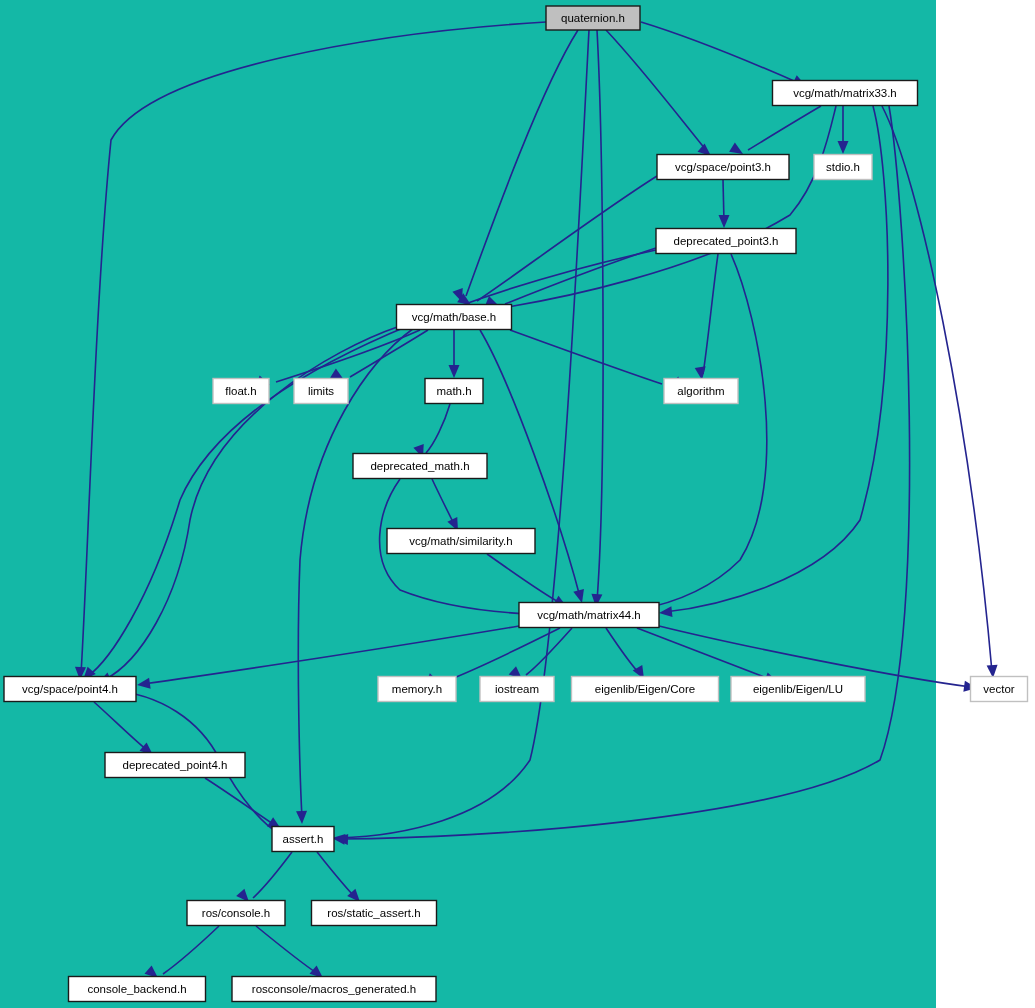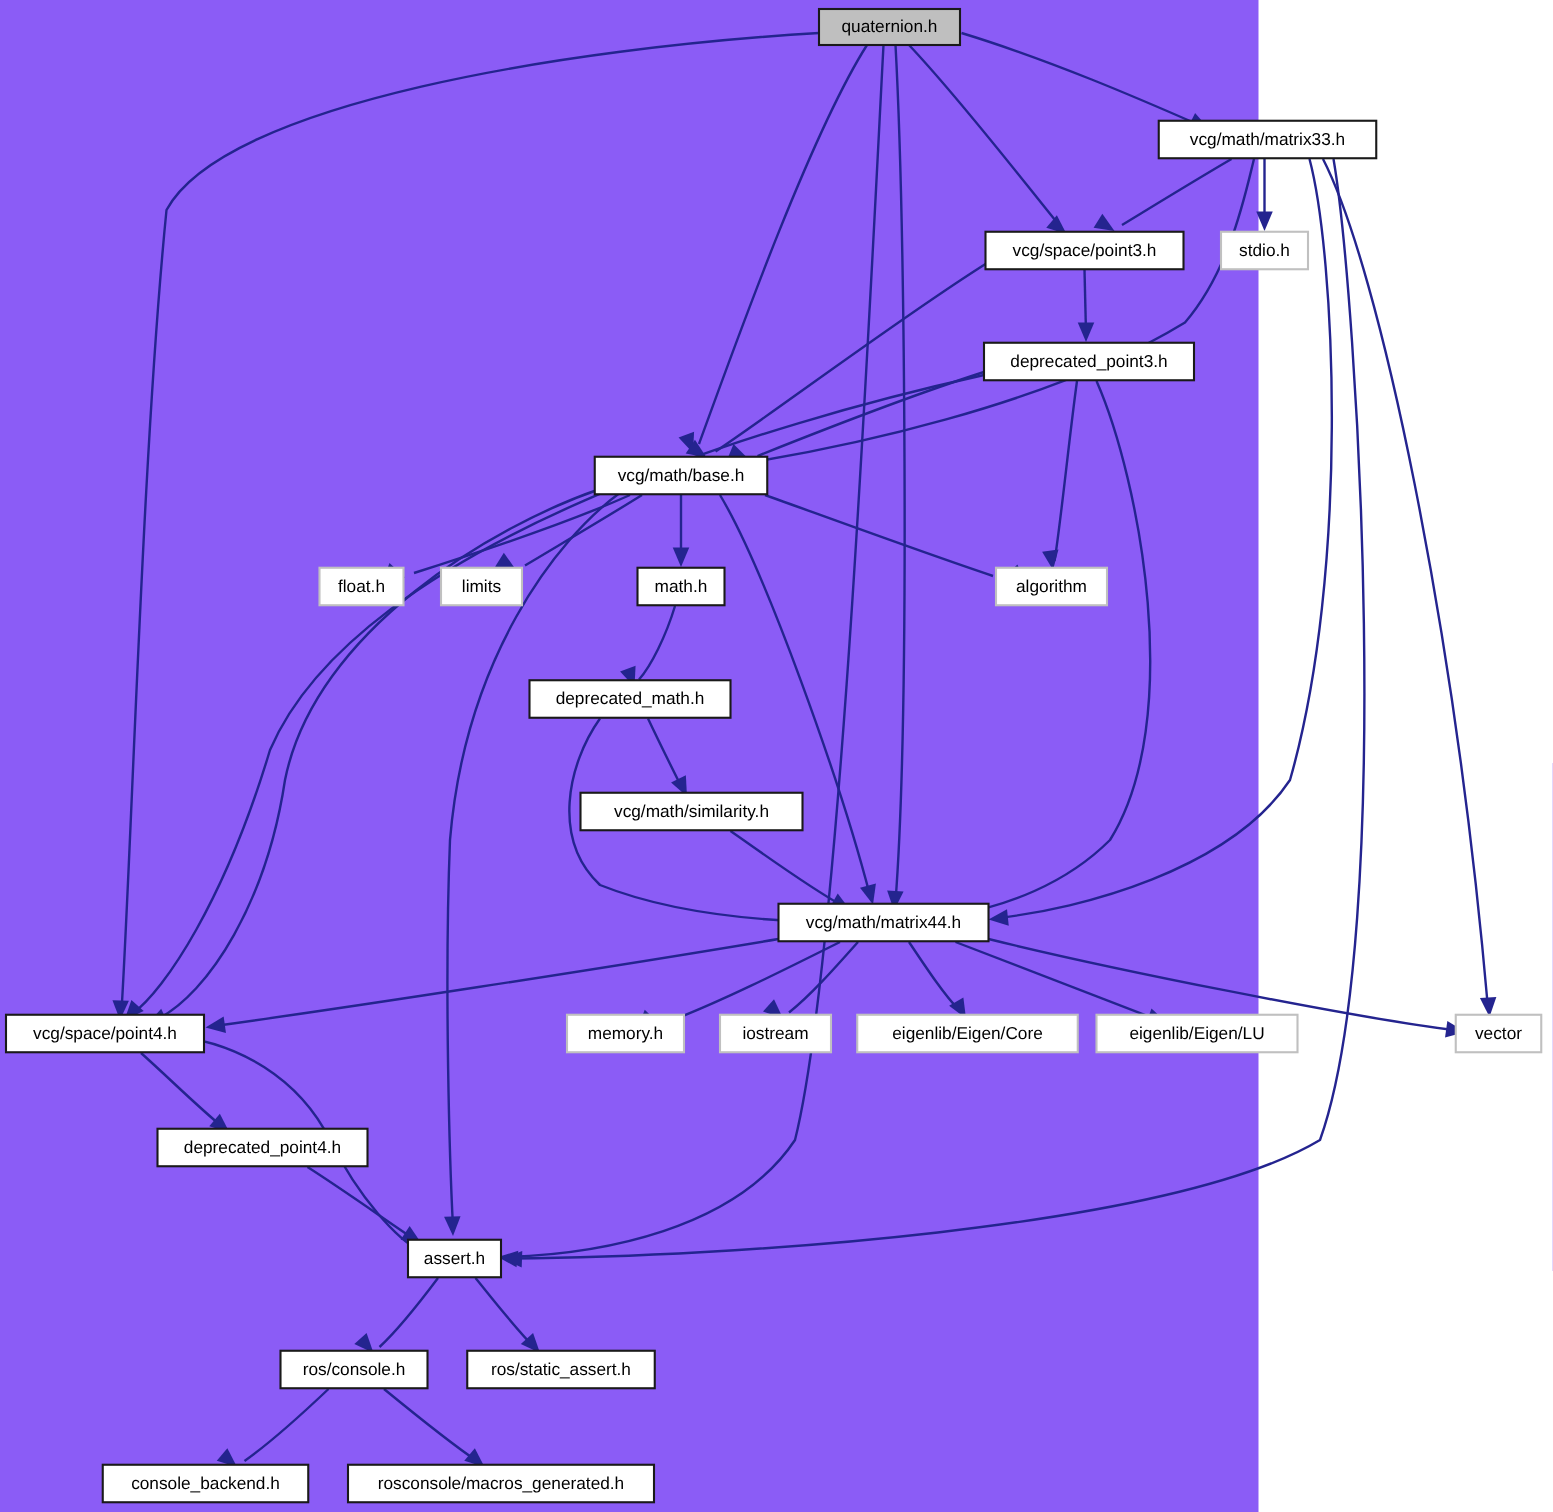--- a/index.html
+++ b/index.html
@@ -9,23 +9,23 @@
     background: #ffffff;
   }
   body {
     width: 1035px;
     height: 1008px;
     overflow: hidden;
     font-family: "Liberation Sans", sans-serif;
   }
   #graph-root {
     position: relative;
-    width: 839px;
+    width: 936px;
     height: 1008px;
-    background: #8b5cf6;
+    background: #14b8a6;
   }
   svg#depgraph {
     display: block;
     width: 1035px;
     height: 1008px;
   }
   .edge-path {
     fill: none;
     stroke: #24248f;
     stroke-width: 1.6;

